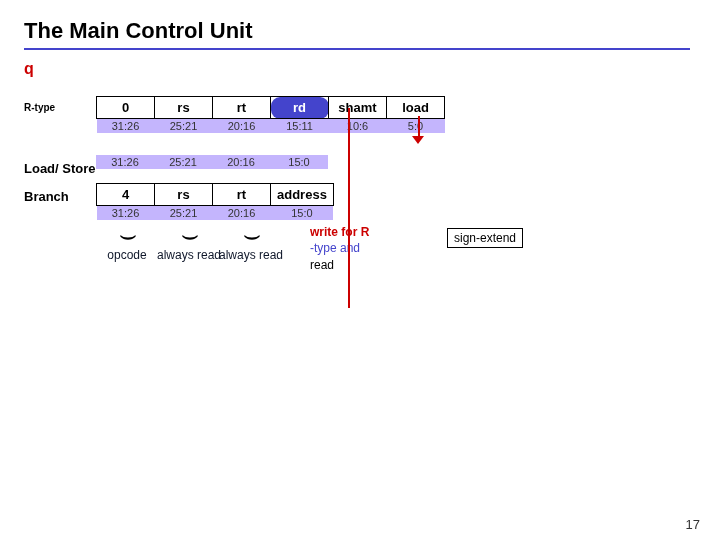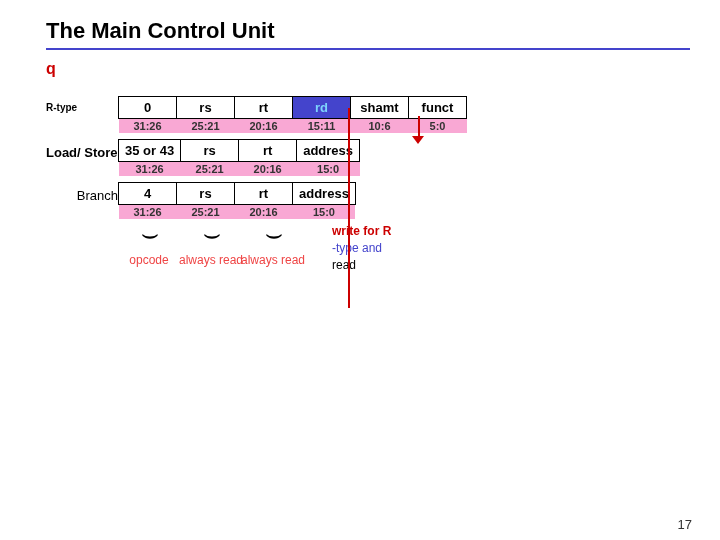--- a/index.html
+++ b/index.html
@@ -7,21 +7,21 @@
       width: 720px;
       height: 540px;
       background: #fff;
       font-family: Arial, sans-serif;
       font-size: 14px;
       overflow: hidden;
       position: relative;
     }
 
     .page {
-      padding: 18px 30px 10px 46px;
+      padding: 18px 30px 10px 24px;
     }
 
     .title {
       font-size: 22px;
       font-weight: bold;
       color: #000;
       border-bottom: 2px solid #4444cc;
       padding-bottom: 4px;
       margin-bottom: 10px;
     }
@@ -54,22 +54,23 @@
     }
 
     .instruction-table th {
       background: #fff;
       font-weight: bold;
       border: 1px solid #000;
     }
 
     .blue-cell {
       background: #4444cc !important;
-      color: #7dd3fc;
-      font-weight: bold;
+      color: #ffffff;
+      font-weight: bold;
+      border-radius: 9px;
     }
 
     .address-cell {
       min-width: 180px;
     }
 
     .section-wrapper {
       display: flex;
       align-items: flex-start;
       margin-bottom: 4px;
@@ -84,37 +85,36 @@
 
     .table-col {
       flex: 1;
     }
 
     .bit-row td {
       font-size: 11px;
       color: #333;
       border: none;
       padding: 1px 6px;
-      background: #f9a8d4;
-      font-weight: bold;
+      background: #c4b5fd;
     }
 
     .write-r {
       color: #cc0000;
       font-weight: bold;
     }
 
     .write-type {
       color: #4444cc;
     }
 
     .page-num {
       position: absolute;
       bottom: 8px;
-      right: 28px;
+      right: 20px;
       font-size: 13px;
       color: #333;
     }
 
     
     .main-wrapper {
       position: relative;
     }
 
     .anno-row {
@@ -133,23 +133,23 @@
 
     .anno-brace {
       font-size: 22px;
       line-height: 0.8;
       color: #000;
       letter-spacing: -2px;
     }
 
     .anno-label {
       font-size: 12px;
-      color: #ef4444;
+      color: #0f172a;
       text-align: center;
-      margin-top: 8px;
+      margin-top: 2px;
       white-space: nowrap;
     }
 
     .sign-extend-box {
       border: 1px solid #000;
       padding: 2px 6px;
       font-size: 12px;
       background: #fff;
     }
   </style>
@@ -168,59 +168,53 @@
       <div class="label-col">R-type</div>
       <div class="table-col">
         <table class="instruction-table">
           <tbody>
               <tr>
             <th>0</th>
             <th>rs</th>
             <th>rt</th>
             <th class="blue-cell">rd</th>
             <th>shamt</th>
-            <th>funct</th>
+            <th>load</th>
           </tr>
           <tr class="bit-row">
             <td>31:26</td>
             <td>25:21</td>
             <td>20:16</td>
             <td>15:11</td>
             <td>10:6</td>
             <td>5:0</td>
           </tr>
         </tbody>
           </table>
       </div>
     </div>
 
-    <div class="section-wrapper" style="margin-top:6px;">
+    <div class="section-wrapper" style="margin-top:22px;">
       <div class="label-col" style="font-size:13px;font-weight:bold;padding-top:6px;line-height:1.2;">Load/ Store</div>
       <div class="table-col">
         <table class="instruction-table">
           <tbody>
-              <tr>
-            <th>35 or 43</th>
-            <th>rs</th>
-            <th>rt</th>
-            <th class="address-cell">address</th>
-          </tr>
           <tr class="bit-row">
             <td>31:26</td>
             <td>25:21</td>
             <td>20:16</td>
             <td>15:0</td>
           </tr>
         </tbody>
           </table>
       </div>
     </div>
 
     <div class="section-wrapper" style="margin-top:6px;">
-      <div class="label-col" style="font-size:13px;font-weight:normal;padding-top:6px;text-align:right;">Branch</div>
+      <div class="label-col" style="font-size:13px;font-weight:bold;padding-top:6px;">Branch</div>
       <div class="table-col">
         <table class="instruction-table">
           <tbody>
               <tr>
             <th>4</th>
             <th>rs</th>
             <th>rt</th>
             <th class="address-cell">address</th>
           </tr>
           <tr class="bit-row">
@@ -254,20 +248,23 @@
       <div style="width:28px;"></div>
 
       <div class="anno-item" style="width:130px; align-items:flex-start;">
         <div style="font-size:12px; line-height:1.4;">
           <span class="write-r">write for R</span><br>
           <span class="write-type">-type and</span><br>
           <span>read</span>
         </div>
       </div>
 
+      <div class="anno-item" style="width:90px; align-items:center; margin-top:4px;">
+        <div class="sign-extend-box">sign-extend</div>
+      </div>
     </div>
   </div>
 
   <div style="
     position: absolute;
     width: 2px;
     background: #cc0000;
     left: 348px;
     top: 108px;
     height: 200px;

